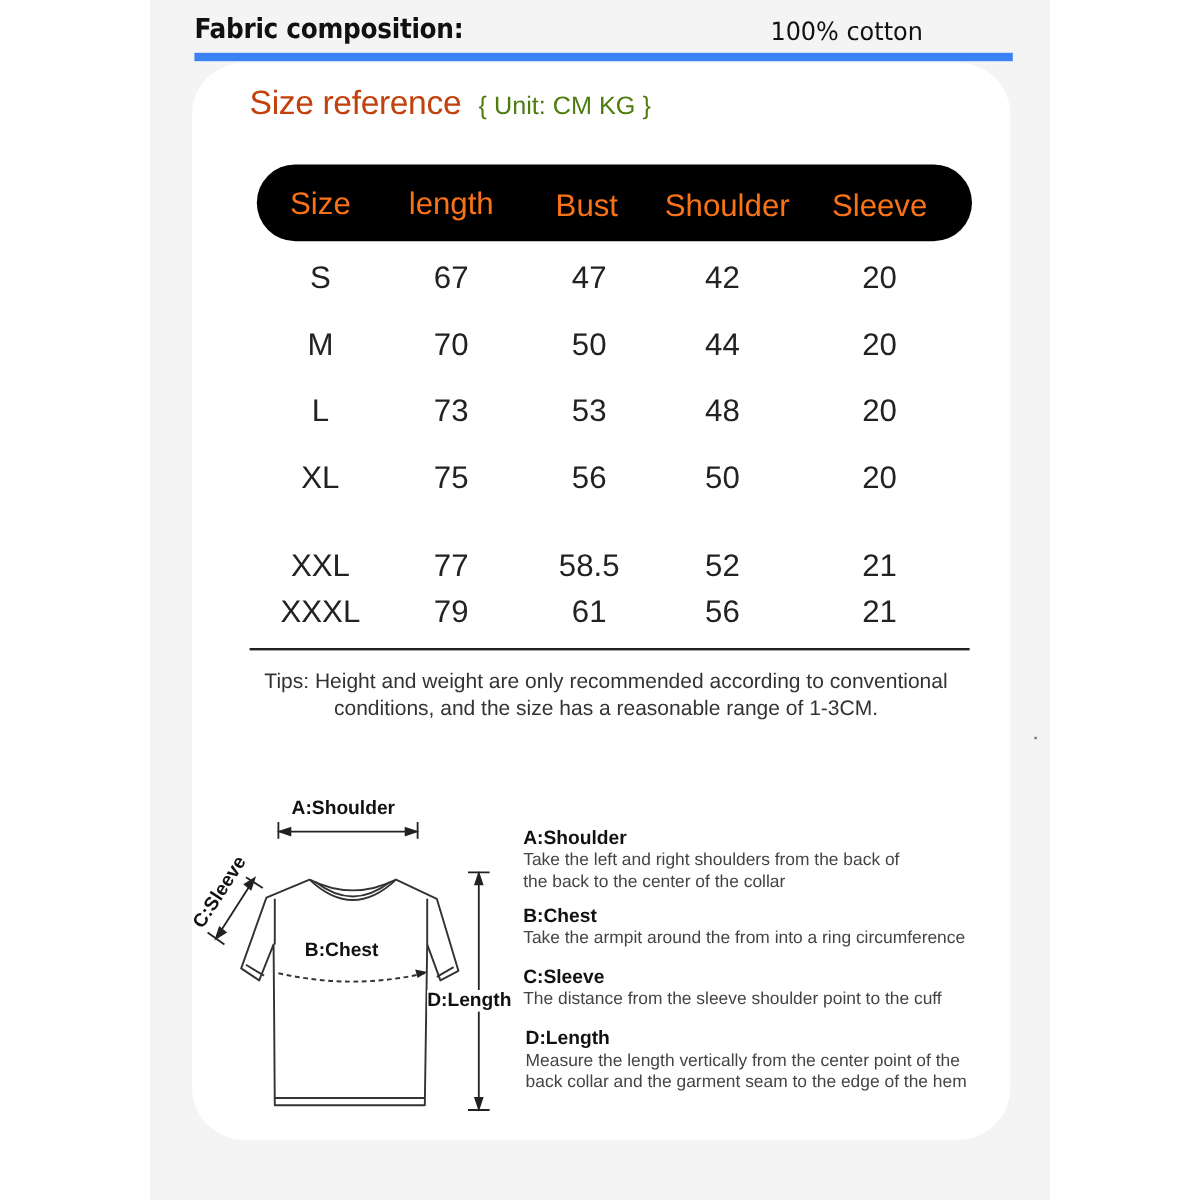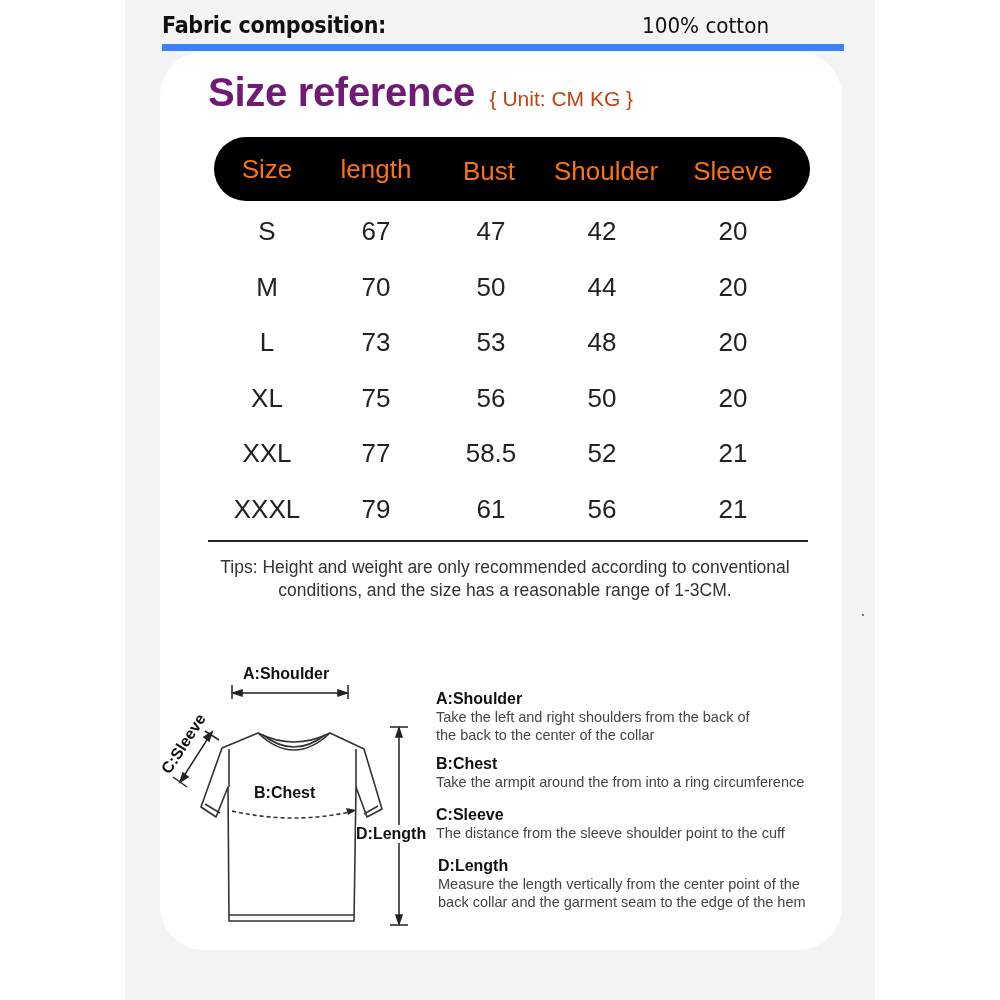--- a/index.html
+++ b/index.html
@@ -22,22 +22,22 @@
     position: absolute; left: 480px; top: 4px; font-size: 21px; color: #111;
     font-family: "DejaVu Sans", sans-serif; transform: scaleX(0.95); transform-origin: left;
   }
   .card {
     position: absolute; left: 160px; top: 52px; width: 682px; height: 898px;
     background: #ffffff; border-radius: 44px;
   }
   .title {
     position: absolute; left: 48px; top: 18px; white-space: nowrap;
   }
-  .title-main { font-size: 40px; font-weight: bold; color: #701a75; letter-spacing: -0.3px; }
-  .title-unit { font-size: 21px; color: #c2410c; margin-left: 10px; }
+  .title-main { font-size: 28px; font-weight: normal; color: #c2410c; letter-spacing: -0.3px; }
+  .title-unit { font-size: 21px; color: #4d7c0f; margin-left: 10px; }
   .header-bar {
     position: absolute; left: 54px; top: 85px; width: 596px; height: 64px;
     background: #000; border-radius: 32px;
   }
   .cell { position: absolute; text-align: center; transform: translateX(-50%); white-space: nowrap; }
   .hcell { color: #f97316; font-size: 26px; top: 17px; }
   .row { position: absolute; left: 0; width: 682px; height: 56px; }
   .dcell { font-size: 26px; color: #222; top: 0; }
   .table-rule {
     position: absolute; left: 48px; top: 488px; width: 600px; height: 0; border-top: 2px solid #222;
@@ -98,21 +98,21 @@
     <span class="cell dcell" style="left:442px">48</span>
     <span class="cell dcell" style="left:573px">20</span>
   </div>
   <div class="row" style="top:331px">
     <span class="cell dcell" style="left:107px">XL</span>
     <span class="cell dcell" style="left:216px">75</span>
     <span class="cell dcell" style="left:331px">56</span>
     <span class="cell dcell" style="left:442px">50</span>
     <span class="cell dcell" style="left:573px">20</span>
   </div>
-  <div class="row" style="top:386px">
+  <div class="row" style="top:404px">
     <span class="cell dcell" style="left:107px">XXL</span>
     <span class="cell dcell" style="left:216px">77</span>
     <span class="cell dcell" style="left:331px">58.5</span>
     <span class="cell dcell" style="left:442px">52</span>
     <span class="cell dcell" style="left:573px">21</span>
   </div>
   <div class="row" style="top:442px">
     <span class="cell dcell" style="left:107px">XXXL</span>
     <span class="cell dcell" style="left:216px">79</span>
     <span class="cell dcell" style="left:331px">61</span>

